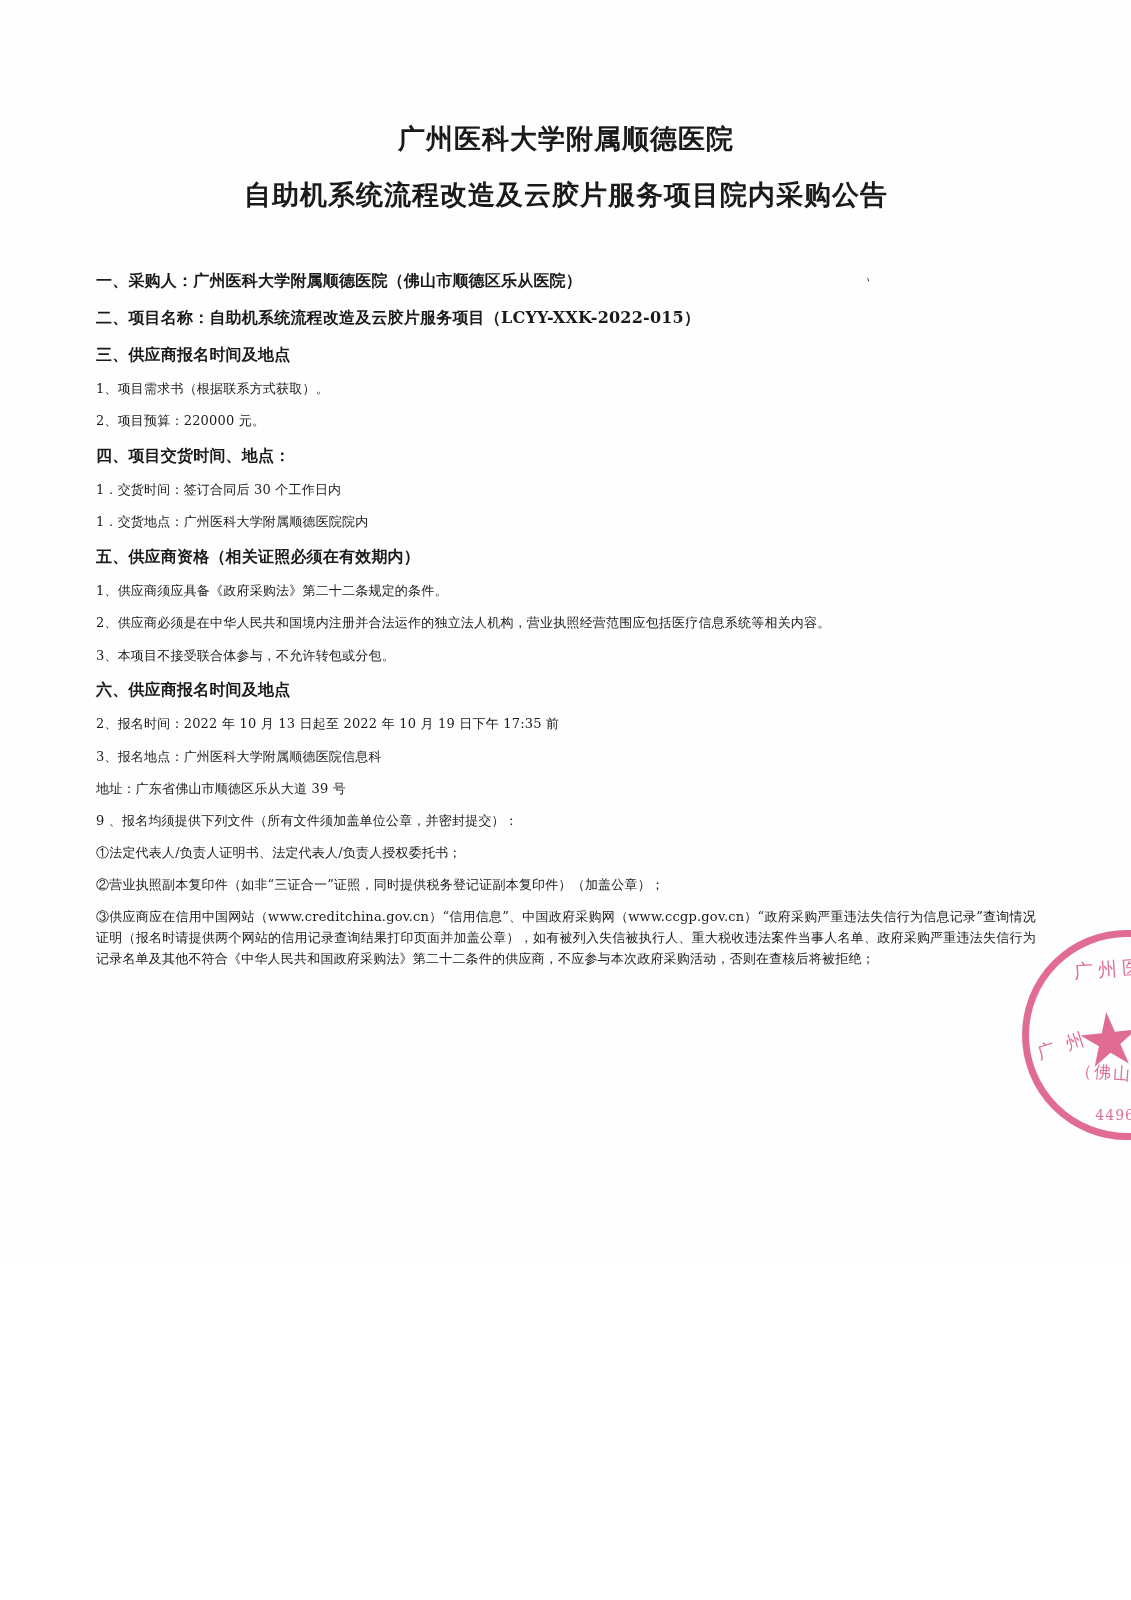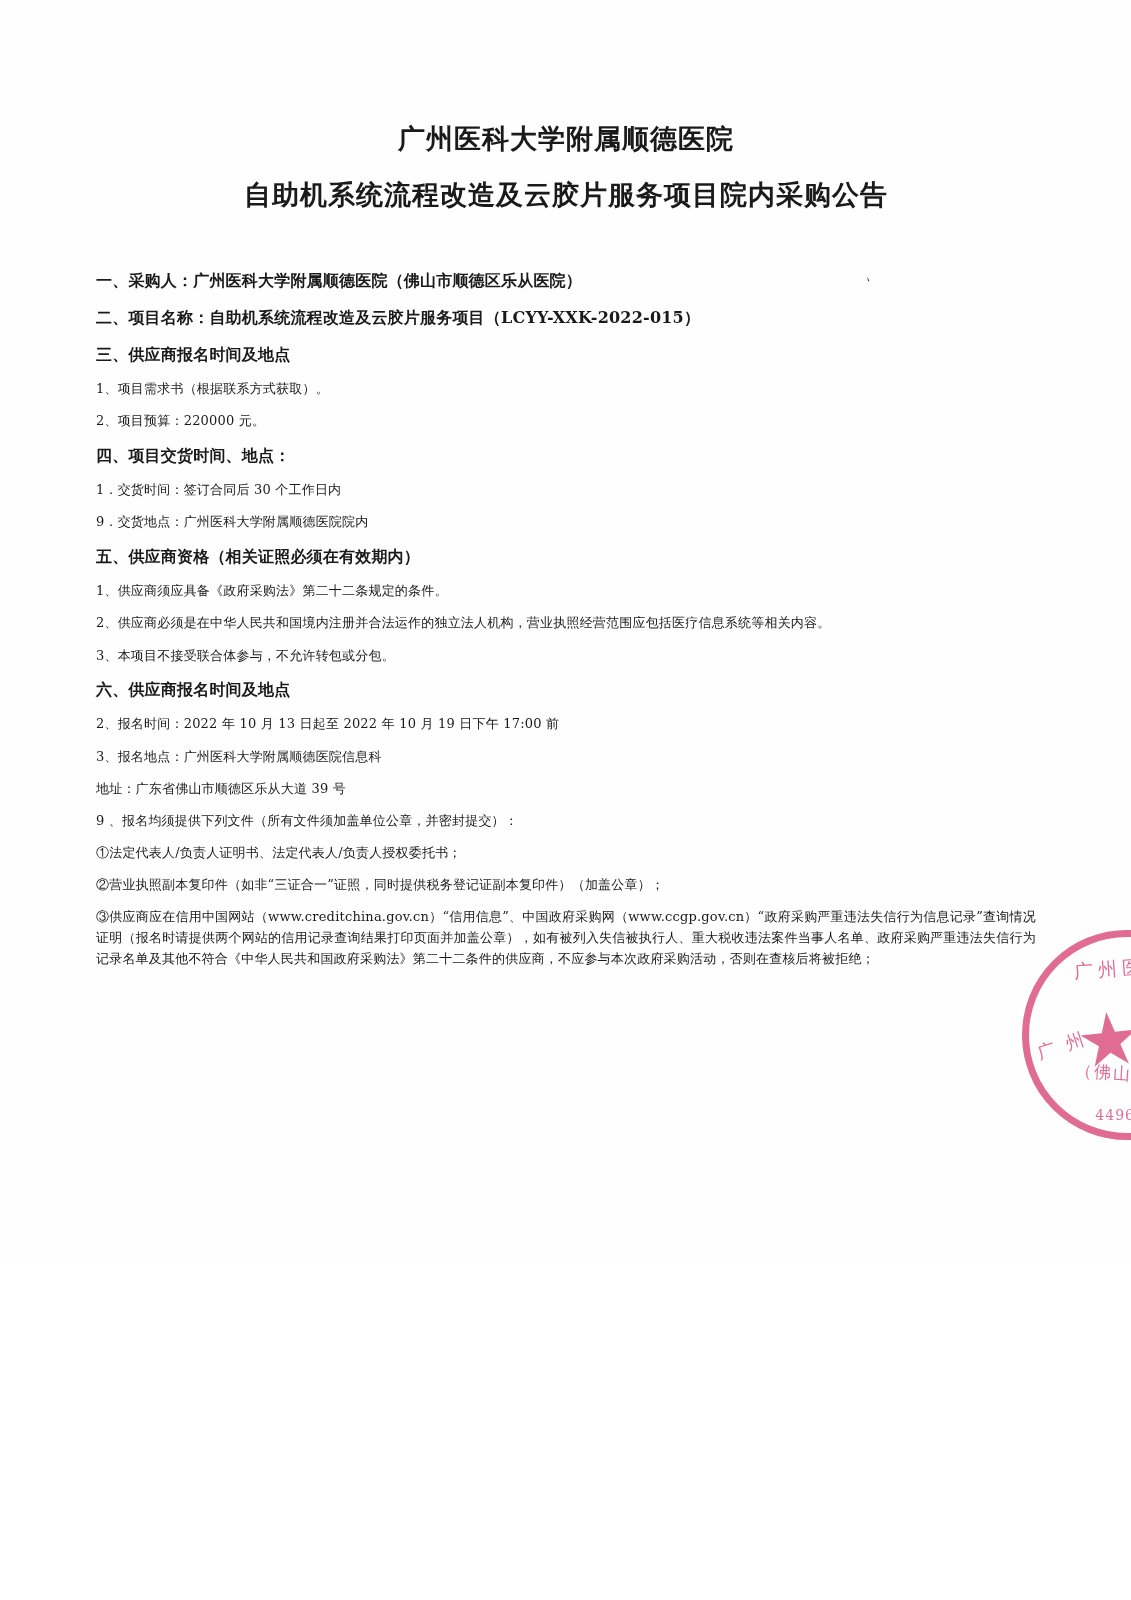--- a/index.html
+++ b/index.html
@@ -137,27 +137,27 @@
 
     <div class="spacer-after-title"></div>
 
     <p class="para section">一、采购人：广州医科大学附属顺德医院（佛山市顺德区乐从医院）</p>
     <p class="para section">二、项目名称：自助机系统流程改造及云胶片服务项目（LCYY-XXK-2022-015）</p>
     <p class="para section">三、供应商报名时间及地点</p>
     <p class="para">1、项目需求书（根据联系方式获取）。</p>
     <p class="para">2、项目预算：220000 元。</p>
     <p class="para section">四、项目交货时间、地点：</p>
     <p class="para">1．交货时间：签订合同后 30 个工作日内</p>
-    <p class="para">9．交货地点：广州医科大学附属顺德医院院内</p>
+    <p class="para">1．交货地点：广州医科大学附属顺德医院院内</p>
     <p class="para section">五、供应商资格（相关证照必须在有效期内）</p>
     <p class="para">1、供应商须应具备《政府采购法》第二十二条规定的条件。</p>
     <p class="para">2、供应商必须是在中华人民共和国境内注册并合法运作的独立法人机构，营业执照经营范围应包括医疗信息系统等相关内容。</p>
     <p class="para">3、本项目不接受联合体参与，不允许转包或分包。</p>
     <p class="para section">六、供应商报名时间及地点</p>
-    <p class="para">2、报名时间：2022 年 10 月 13 日起至 2022 年 10 月 19 日下午 17:00 前</p>
+    <p class="para">2、报名时间：2022 年 10 月 13 日起至 2022 年 10 月 19 日下午 17:35 前</p>
     <p class="para">3、报名地点：广州医科大学附属顺德医院信息科</p>
     <p class="para">地址：广东省佛山市顺德区乐从大道 39 号</p>
     <p class="para">9 、报名均须提供下列文件（所有文件须加盖单位公章，并密封提交）：</p>
     <p class="para">①法定代表人/负责人证明书、法定代表人/负责人授权委托书；</p>
     <p class="para">②营业执照副本复印件（如非“三证合一”证照，同时提供税务登记证副本复印件）（加盖公章）；</p>
     <p class="para">③供应商应在信用中国网站（www.creditchina.gov.cn）“信用信息”、中国政府采购网（www.ccgp.gov.cn）“政府采购严重违法失信行为信息记录”查询情况证明（报名时请提供两个网站的信用记录查询结果打印页面并加盖公章），如有被列入失信被执行人、重大税收违法案件当事人名单、政府采购严重违法失信行为记录名单及其他不符合《中华人民共和国政府采购法》第二十二条件的供应商，不应参与本次政府采购活动，否则在查核后将被拒绝；</p>
 
     <span class="tick">、</span>
   </div>
 

